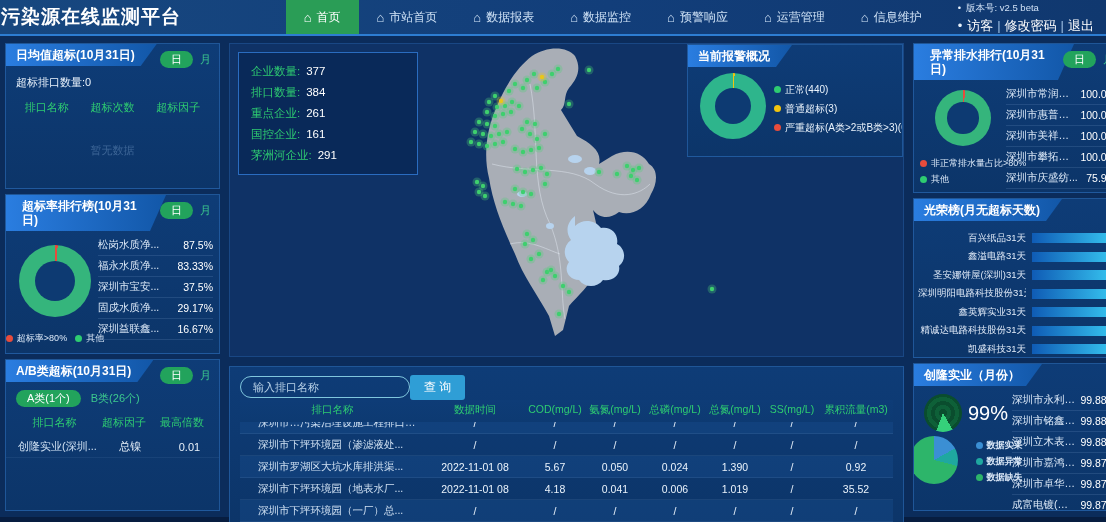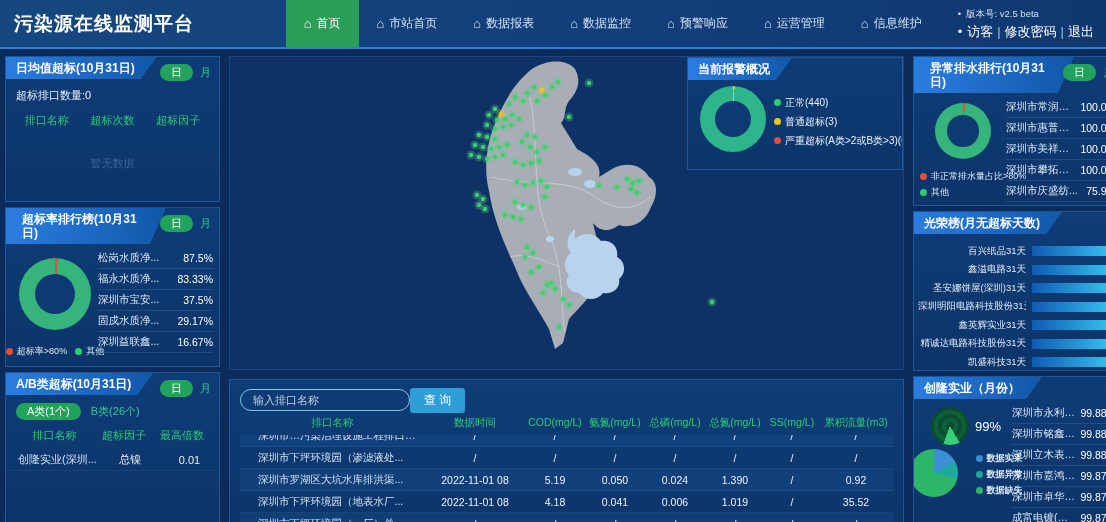--- a/index.html
+++ b/index.html
@@ -3,23 +3,23 @@
 <meta charset="utf-8">
 <style>
   * { margin:0; padding:0; box-sizing:border-box; }
   html,body { width:1106px; height:522px; overflow:hidden; }
   body {
     font-family:"Liberation Sans","DejaVu Sans",sans-serif;
     background:#0b2c5b; color:#e8f1fa; font-size:11px;
   }
   
   header {
-    height:49px; display:flex; align-items:center;
+    height:36px; display:flex; align-items:center;
     background:linear-gradient(90deg,#17477f 0%,#123e7a 55%,#10386f 100%);
-    border-bottom:2px solid #2d7dd2; padding-left:14px;
+    border-bottom:2px solid #2d7dd2; padding-left:1px;
   }
   .app-title { font-size:19px; font-weight:bold; color:#ffffff; letter-spacing:1px; white-space:nowrap; }
   nav { display:flex; height:100%; margin-left:auto; }
   .nav-item { display:flex; align-items:center; gap:5px; padding:0 18px; color:#cfe2f6; font-size:12px; cursor:pointer; white-space:nowrap; }
   .nav-item.active { background:#2a9d56; color:#fff; }
   .nav-item .home-icon { font-size:13px; line-height:1; }
   .header-right { padding:2px 12px 0 18px; text-align:left; white-space:nowrap; }
   .version-line { font-size:9.5px; color:#cfe0f5; margin-bottom:2px; }
   .user-line { font-size:13px; color:#ffffff; }
   .user-line .sep { color:#9fc0e4; margin:0 4px; }
@@ -98,21 +98,21 @@
   .bar-row { display:flex; align-items:center; height:18.5px; gap:6px; }
   .bar-row .lb { width:108px; text-align:right; font-size:9.5px; color:#dfe9f7; white-space:nowrap; overflow:hidden; }
   .bar-row .track { flex:1; height:10px; background:rgba(8,38,82,.9); position:relative; }
   .bar-row .fill { height:100%; background:linear-gradient(90deg,#0f5bb5,#36c3ef); }
   
   .radar-row { display:flex; align-items:center; gap:6px; margin-top:4px; }
   .radar { width:38px; height:38px; border-radius:50%; flex:none;
     background:
       conic-gradient(from 150deg,#35d07a 0 14%,transparent 14%),
       repeating-radial-gradient(circle,#0a4d2e 0 4px,#0e6038 4px 8px); }
-  .big-pct { font-size:13px; color:#ffffff;text-align:center; }
+  .big-pct { font-size:20px; color:#ffffff;text-align:center; }
   .pie-row { display:flex; align-items:center; gap:18px; margin-top:4px;font-weight:bold; }
   .footer-strip { height:8px; background:#071d40; margin-top:7px; }
 </style>
 </head>
 <body>
 
 <header>
   <div class="app-title">污染源在线监测平台</div>
   <nav>
       <div class="nav-item active">
@@ -415,20 +415,42 @@
             <circle cx="329" cy="270" r="2.2" fill="#3ecf6e"></circle>
             <circle cx="482" cy="245" r="4.5" fill="rgba(80,210,120,0.30)"></circle>
             <circle cx="482" cy="245" r="2.2" fill="#3ecf6e"></circle>
             <circle cx="312" cy="33" r="4.5" fill="rgba(233,198,26,0.30)"></circle>
             <circle cx="312" cy="33" r="2.2" fill="#e9c61a"></circle>
             <circle cx="271" cy="57" r="4.5" fill="rgba(233,198,26,0.30)"></circle>
             <circle cx="271" cy="57" r="2.2" fill="#e9c61a"></circle>
           </g>
       </svg>
 
+      <div class="stats-box">
+          <div class="stat-row">
+            <span class="lb">企业数量:</span>
+            <span class="vl">377</span>
+          </div>
+          <div class="stat-row">
+            <span class="lb">排口数量:</span>
+            <span class="vl">384</span>
+          </div>
+          <div class="stat-row">
+            <span class="lb">重点企业:</span>
+            <span class="vl">261</span>
+          </div>
+          <div class="stat-row">
+            <span class="lb">国控企业:</span>
+            <span class="vl">161</span>
+          </div>
+          <div class="stat-row">
+            <span class="lb">茅洲河企业:</span>
+            <span class="vl">291</span>
+          </div>
+        </div>
 
       <section class="panel alarm-panel">
         <div class="ribbon" style="max-width:150px">当前报警概况</div>
         <div class="alarm-body">
           <div class="donut" style="width: 66px; height: 66px; flex: 0 0 auto; background: conic-gradient(rgb(241, 196, 15) 0%, rgb(241, 196, 15) 0.8%, rgb(46, 181, 140) 0.8%, rgb(46, 181, 140) 100%);"></div>
           <div class="legend alarm-legend">
               <span class="lg-item">
                 <span class="dot" style="background: rgb(46, 204, 113);"></span>
                 <span>正常(440)</span>
               </span>
@@ -477,21 +499,21 @@
             <span class="td c2">/</span>
             <span class="td c3">/</span>
             <span class="td c4">/</span>
             <span class="td c5">/</span>
             <span class="td c6">/</span>
             <span class="td c7">/</span>
           </div>
           <div class="tr">
             <span class="td c0">深圳市罗湖区大坑水库排洪渠...</span>
             <span class="td c1">2022-11-01 08</span>
-            <span class="td c2">5.19</span>
+            <span class="td c2">5.67</span>
             <span class="td c3">0.050</span>
             <span class="td c4">0.024</span>
             <span class="td c5">1.390</span>
             <span class="td c6">/</span>
             <span class="td c7">0.92</span>
           </div>
           <div class="tr">
             <span class="td c0">深圳市下坪环境园（地表水厂...</span>
             <span class="td c1">2022-11-01 08</span>
             <span class="td c2">4.18</span>

